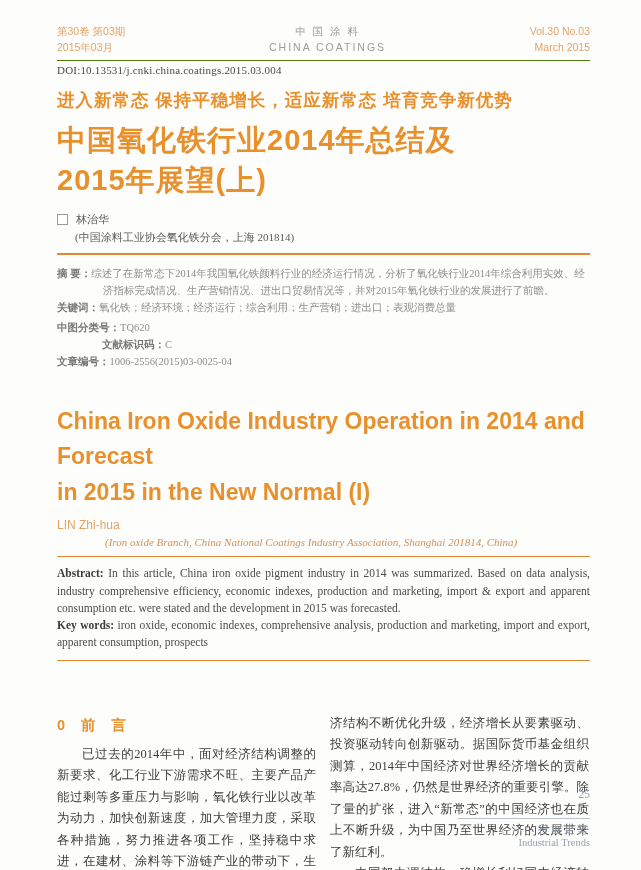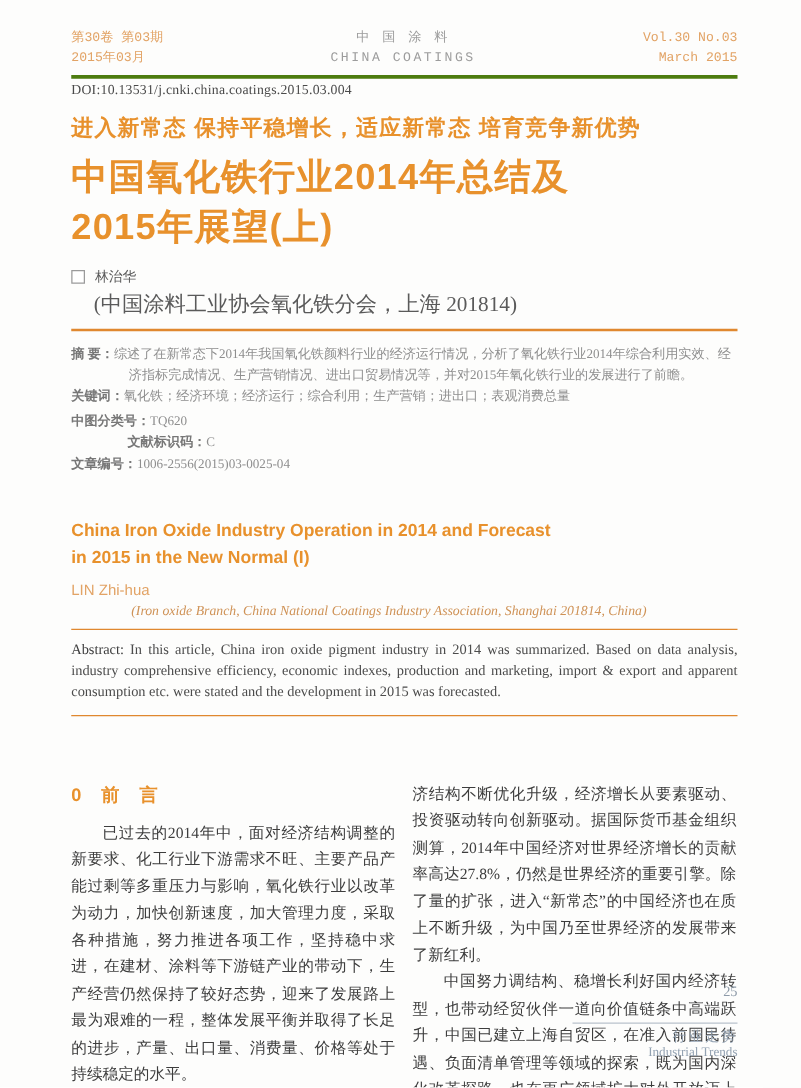--- a/index.html
+++ b/index.html
@@ -9,23 +9,23 @@
     background:#fdfdfc;
     box-sizing:border-box;
     padding:24px 51px 0 57px;
     font-family:"Liberation Serif","DejaVu Serif",serif;
     color:#3d3d3d;
     overflow:hidden;
   }
   
   .journal-header{
     display:flex;justify-content:space-between;align-items:flex-start;
-    font-family:Liberation Mono, monospace;
+    font-family:Liberation Sans, sans-serif;
     font-size:10.5px;line-height:1.5;
-    padding-bottom:4px;border-bottom:3px solid #4d7c0f;
+    padding-bottom:4px;border-bottom:1px solid #4d7c0f;
   }
   .jh-left,.jh-right{color:#e2a365;}
   .jh-right{text-align:right;}
   .jh-center{color:#9c9c9c;text-align:center;letter-spacing:2px;}
   .doi{
     font-family:"Liberation Serif",serif;
     font-size:11px;color:#4a4a4a;margin-top:3px;letter-spacing:0.2px;
   }
   
   .cn-subtitle{
@@ -37,42 +37,42 @@
     font-family:"Liberation Sans","DejaVu Sans",sans-serif;
     font-weight:bold;font-size:29px;color:#e8912c;
     line-height:1.38;margin-top:8px;letter-spacing:1px;
   }
   
   .author-row{margin-top:12px;font-size:11px;color:#5a5a5a;display:flex;align-items:center;}
   .author-square{
     display:inline-block;width:9px;height:9px;border:1px solid #9a9a9a;
     margin-right:8px;background:#fff;
   }
-  .affiliation-cn{margin-top:3px;font-size:17px;color:#5a5a5a;padding-left:18px;}
+  .affiliation-cn{margin-top:3px;font-size:11px;color:#5a5a5a;padding-left:18px;}
   .rule{border:none;height:2px;background:#e0882f;margin:8px 0 0 0;}
   .rule.thin{height:1px;}
   
   .abstract-cn{margin-top:10px;font-size:10.5px;line-height:1.62;color:#8e8e8e;}
   .abstract-cn .hang{padding-left:46px;text-indent:-46px;margin:0;}
   .abstract-cn .lbl{font-weight:bold;color:#777777;}
   .meta-row{display:flex;margin-top:3px;font-size:10.5px;color:#8e8e8e;flex-direction:column;}
   .meta-row .m1{width:175px;}
   .meta-row .m2{width:160px;text-align:center;}
   .meta-row .m3{flex:1;}
   
   .en-title{
     margin-top:34px;
     font-family:"Liberation Sans","DejaVu Sans",sans-serif;
-    font-weight:bold;font-size:14px;color:#e8912c;line-height:1.55;
+    font-weight:bold;font-size:23px;color:#e8912c;line-height:1.55;
   }
   .en-author{margin-top:8px;font-family:"Liberation Sans",sans-serif;font-size:12px;color:#e2a365;}
   .en-affiliation{margin-top:4px;font-style:italic;font-size:11px;color:#cf9256;margin-left:48px;}
   
   .abstract-en{margin-top:8px;font-size:11.5px;line-height:1.5;color:#4c4c4c;text-align:justify;}
-  .abstract-en .lbl{font-weight:normal;color:#3c3c3c;}
+  .abstract-en .lbl{font-weight:bold;color:#3c3c3c;}
   .abstract-en p{margin:0;}
   
   .columns{display:flex;gap:14px;margin-top:52px;}
   .col{width:259px;font-size:12.5px;line-height:1.72;text-align:justify;color:#3d3d3d;}
   .col p{margin:0;}
   .col p.indent{text-indent:2em;}
   .h-sec0{
     font-family:"Liberation Sans","DejaVu Sans",sans-serif;
     font-weight:bold;color:#e8912c;font-size:14.5px;letter-spacing:6px;margin:0 0 6px 0;
   }
@@ -134,20 +134,21 @@
     <div>China Iron Oxide Industry Operation in 2014 and Forecast</div>
     <div>in 2015 in the New Normal (I)</div>
   </div>
   <div class="en-author">LIN Zhi-hua</div>
   <div class="en-affiliation">(Iron oxide Branch, China National Coatings Industry Association, Shanghai 201814, China)</div>
 
   <hr class="rule thin">
 
   <div class="abstract-en">
     <p><span class="lbl">Abstract:</span><span> In this article, China iron oxide pigment industry in 2014 was summarized. Based on data analysis, industry comprehensive efficiency, economic indexes, production and marketing, import &amp; export and apparent consumption etc. were stated and the development in 2015 was forecasted.</span></p>
+    <p><span class="lbl">Key words:</span><span> iron oxide, economic indexes, comprehensive analysis, production and marketing, import and export, apparent consumption, prospects</span></p>
   </div>
 
   <hr class="rule thin">
 
   <div class="columns">
     <div class="col">
       <h3 class="h-sec0">0 前 言</h3>
       <p class="indent">已过去的2014年中，面对经济结构调整的新要求、化工行业下游需求不旺、主要产品产能过剩等多重压力与影响，氧化铁行业以改革为动力，加快创新速度，加大管理力度，采取各种措施，努力推进各项工作，坚持稳中求进，在建材、涂料等下游链产业的带动下，生产经营仍然保持了较好态势，迎来了发展路上最为艰难的一程，整体发展平衡并取得了长足的进步，产量、出口量、消费量、价格等处于持续稳定的水平。</p>
 
     </div>

